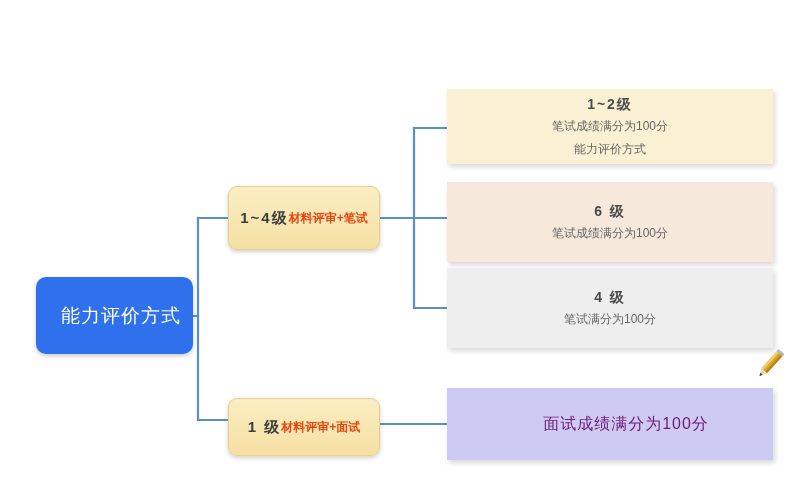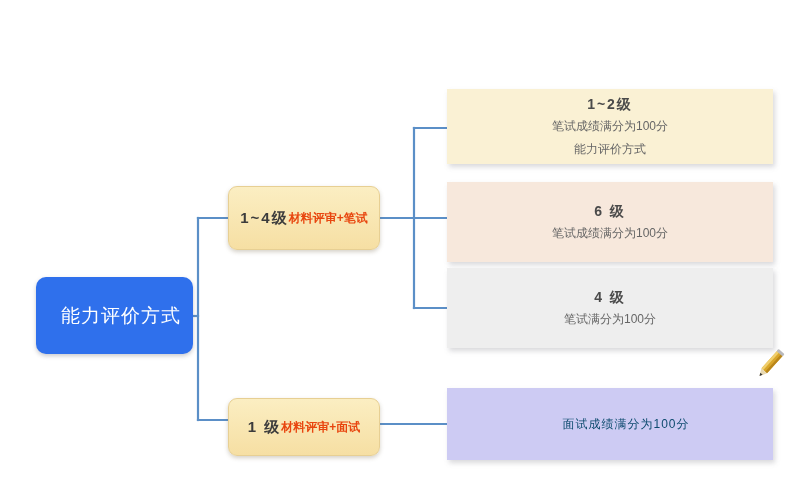--- a/index.html
+++ b/index.html
@@ -121,22 +121,22 @@
     line-height: 22px;
     white-space: nowrap;
   }
   .node-detail .d-line {
     font-size: 12px;
     color: #666666;
     line-height: 23px;
     white-space: nowrap;
   }
   .node-detail .d-solo {
-    font-size: 12px;
-    color: #0c4a6e;
+    font-size: 16px;
+    color: #701a75;
     line-height: 24px;
     letter-spacing: 1px;
     white-space: nowrap;
     margin-left: 32px;
   }
 
   #node-detail-1 { top: 89px;  height: 75px; background: #faf1d4; }
   #node-detail-2 { top: 182px; height: 80px; background: #f7e8dc; }
   #node-detail-3 { top: 268px; height: 80px; background: #eeeeee; }
   #node-detail-4 { top: 388px; height: 72px; background: #cdcbf3; }

